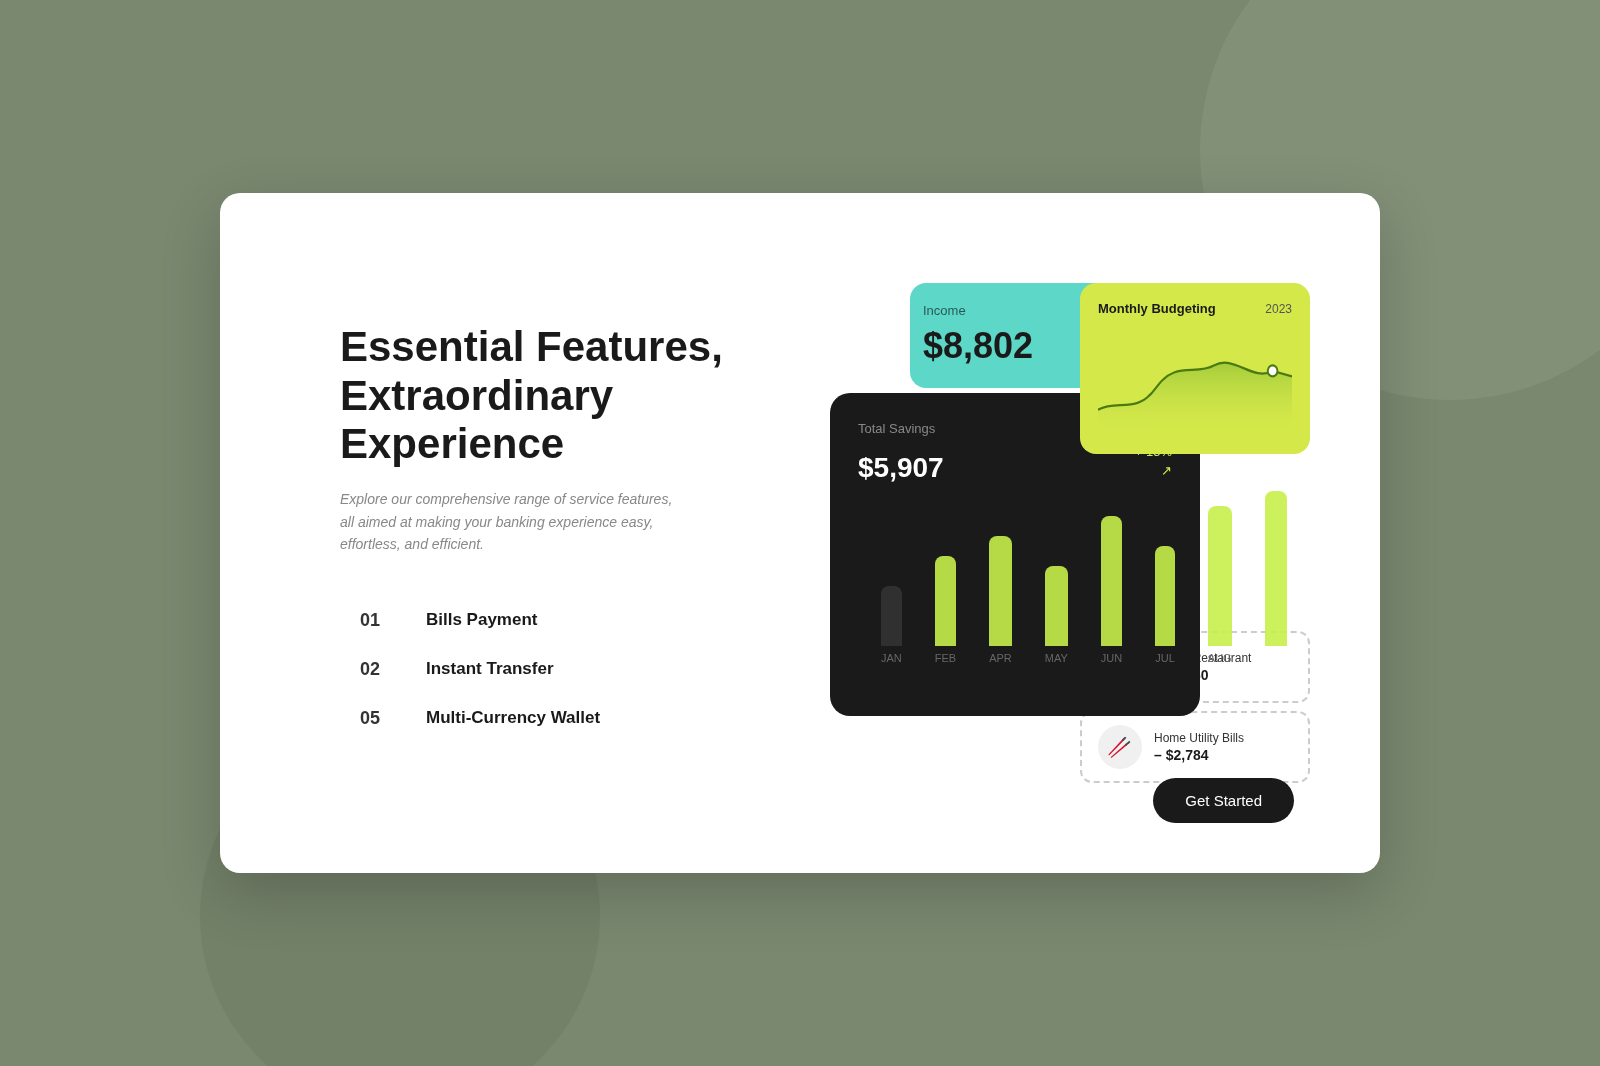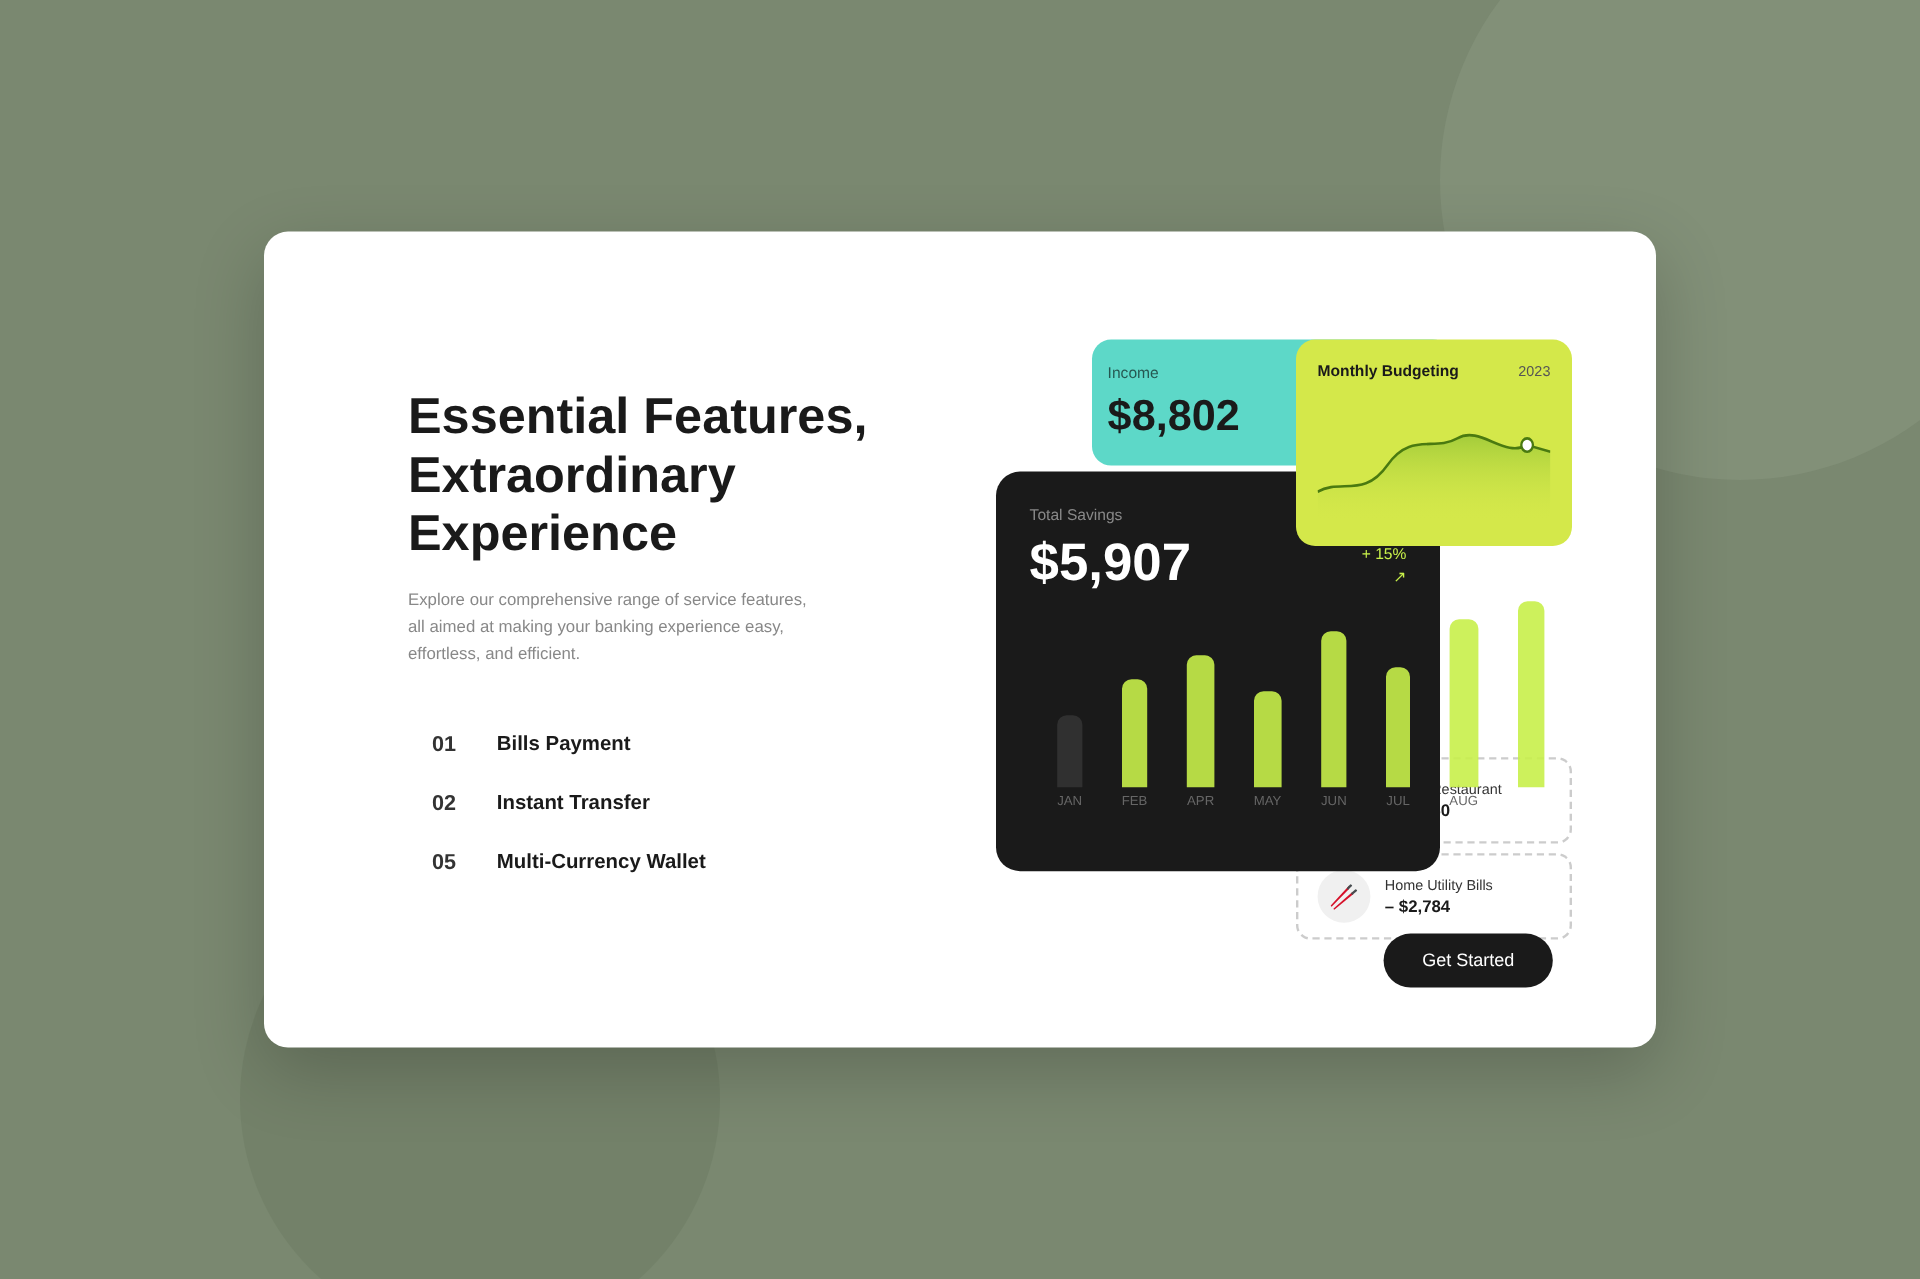--- a/index.html
+++ b/index.html
@@ -61,30 +61,31 @@
       color: #1a1a1a;
       line-height: 1.15;
       margin-bottom: 20px;
     }
     .hero-subtitle {
       font-size: 14px;
       color: #888;
       line-height: 1.6;
       margin-bottom: 40px;
       max-width: 340px;
+      font-style: italic;
     }
     .feature-list {
       display: flex;
       flex-direction: column;
       gap: 0;
     }
     .feature-item {
       display: flex;
       align-items: flex-start;
-      gap: 24px;
+      gap: 36px;
       padding: 14px 20px;
       border-radius: 12px;
       cursor: pointer;
       transition: background 0.2s;
     }
     .feature-item.active {
       background: #f5f5f5;
     }
     .feature-num {
       font-size: 18px;
@@ -156,21 +157,21 @@
       color: #888;
       margin-bottom: 8px;
     }
     .savings-row {
       display: flex;
       align-items: flex-end;
       justify-content: space-between;
       margin-bottom: 24px;
     }
     .savings-amount {
-      font-size: 44px;
+      font-size: 28px;
       font-weight: 800;
       color: white;
     }
     .savings-change {
       font-size: 13px;
       color: #c8f04a;
       display: flex;
       align-items: flex-end;
       gap: 4px;
       padding-bottom: 6px;

